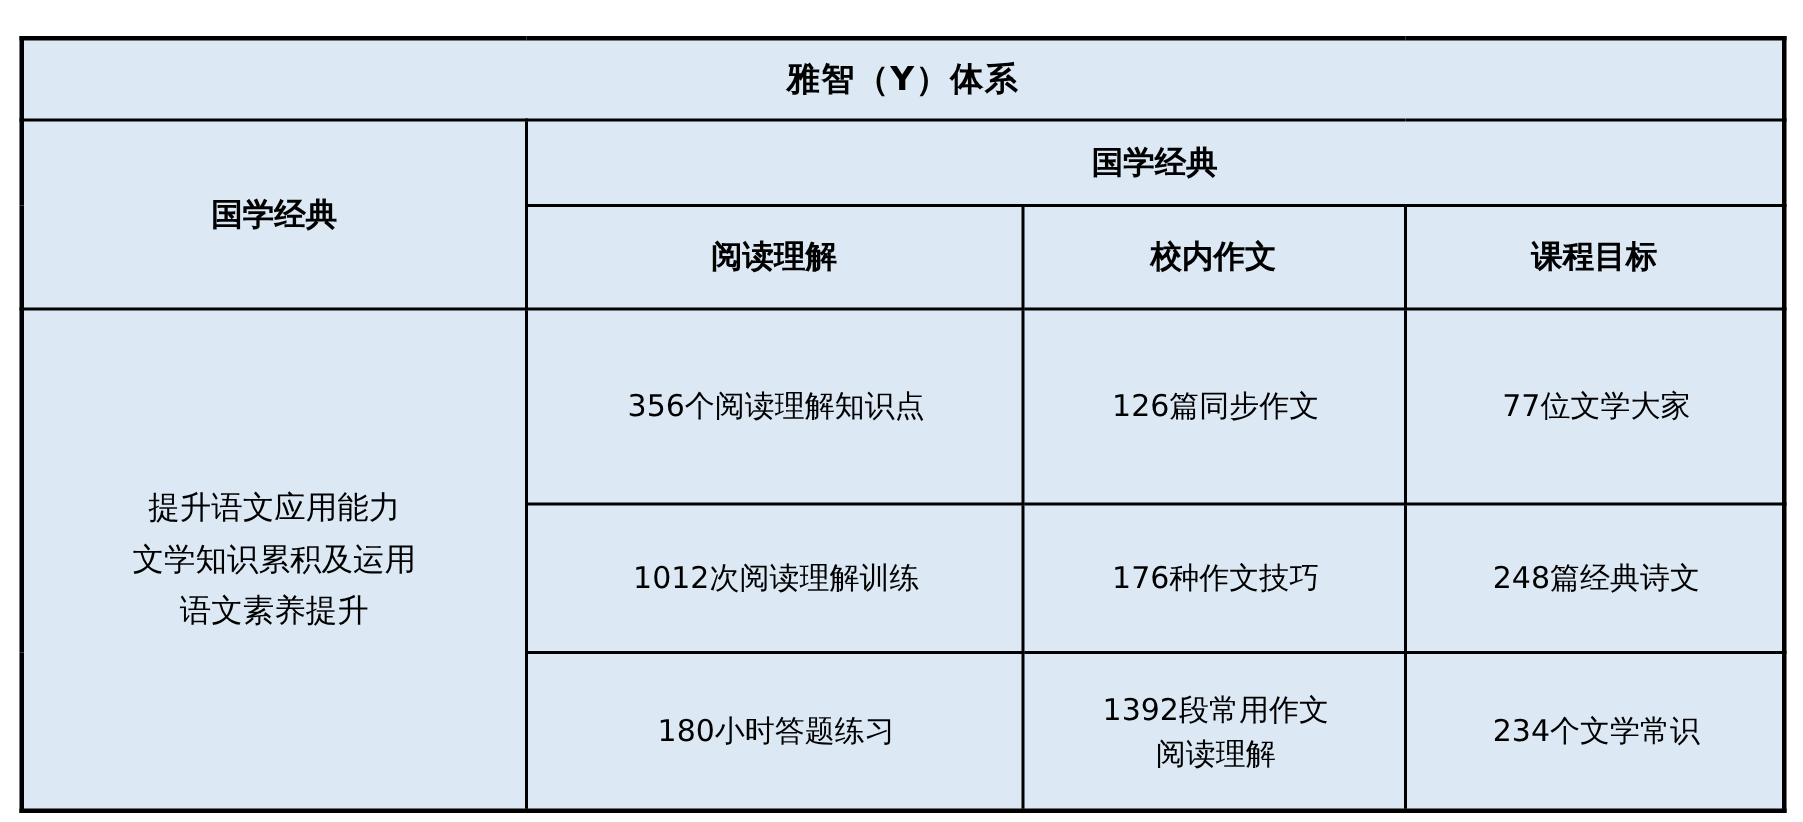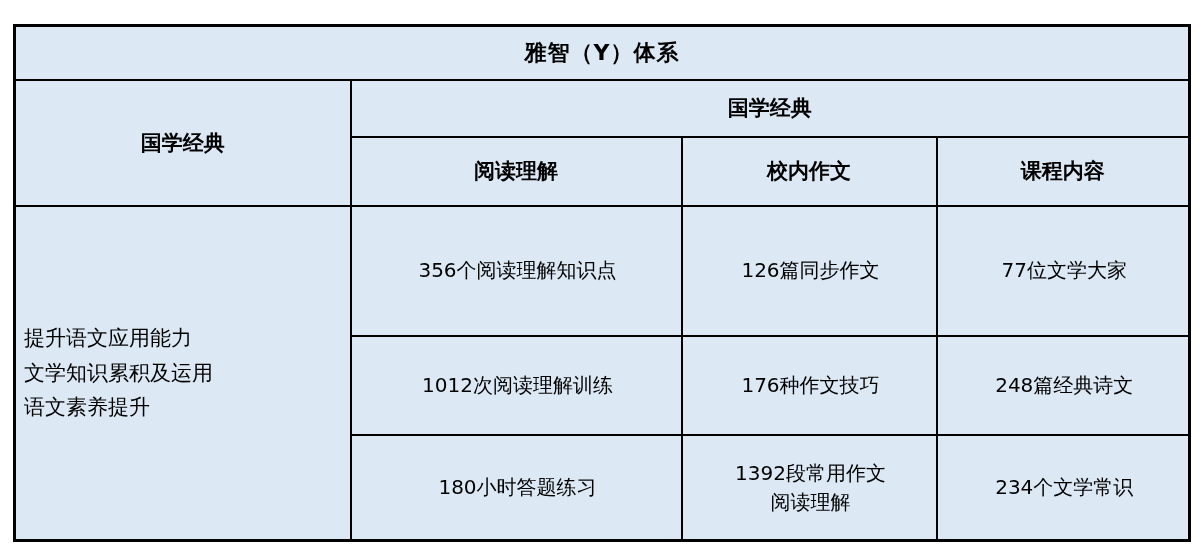--- a/index.html
+++ b/index.html
@@ -54,21 +54,21 @@
   td.data-cell {
     font-size: 20px;
     text-align: center;
     vertical-align: middle;
     padding: 2px 4px 2px 7px;
     line-height: 1.45;
     white-space: pre-line;
   }
   td.goal-cell {
     font-size: 21px;
-    text-align: left;
+    text-align: center;
     vertical-align: middle;
     line-height: 1.65;
     padding: 0 8px;
   }
 </style>
 </head>
 <body>
 
 <div class="table-wrap">
   <table class="course-table">
@@ -82,21 +82,21 @@
       <tr class="r-title">
         <th colspan="4" class="title-cell">雅智（Y）体系</th>
       </tr>
       <tr class="r-content">
         <th rowspan="2">国学经典</th>
         <th colspan="3">国学经典</th>
       </tr>
       <tr class="r-subhead">
         <th>阅读理解</th>
         <th>校内作文</th>
-        <th>课程内容</th>
+        <th>课程目标</th>
       </tr>
       <tr class="r-data1">
         <td rowspan="3" class="goal-cell">
           <div>提升语文应用能力</div>
           <div>文学知识累积及运用</div>
           <div>语文素养提升</div>
         </td>
         <td class="data-cell">356个阅读理解知识点</td>
         <td class="data-cell">126篇同步作文</td>
         <td class="data-cell">77位文学大家</td>

